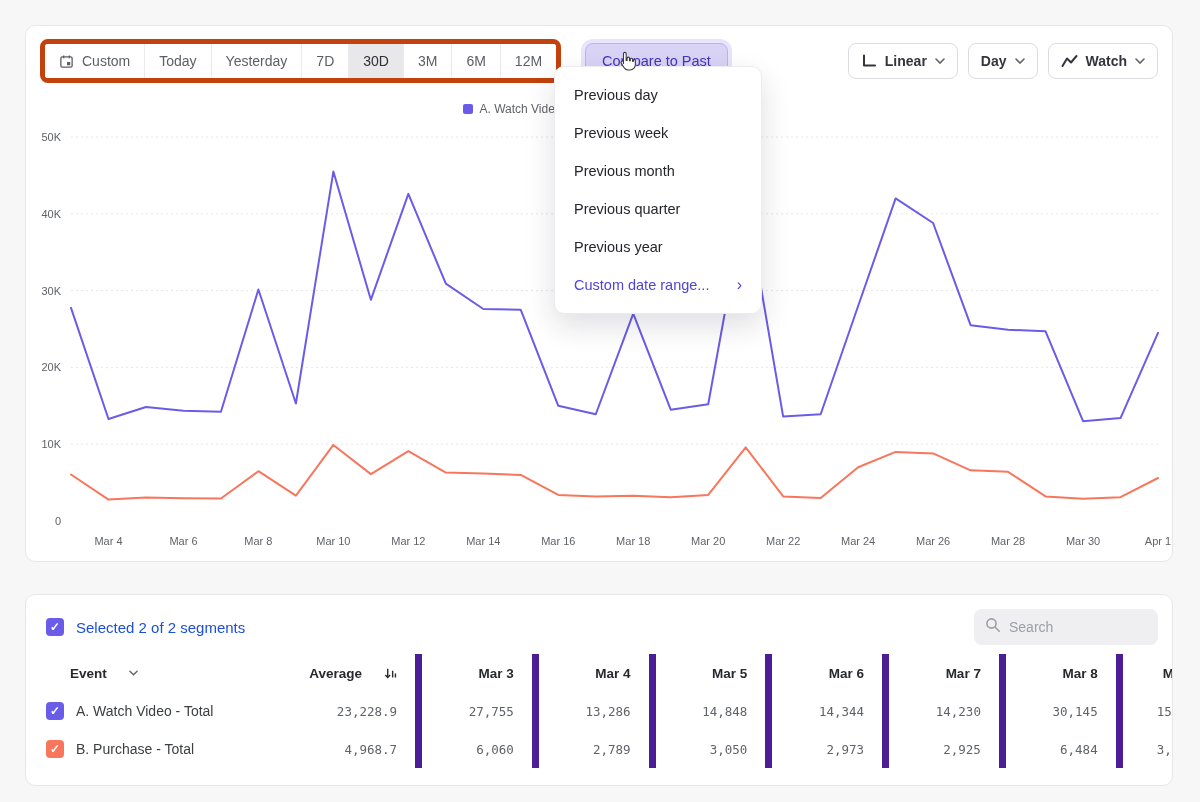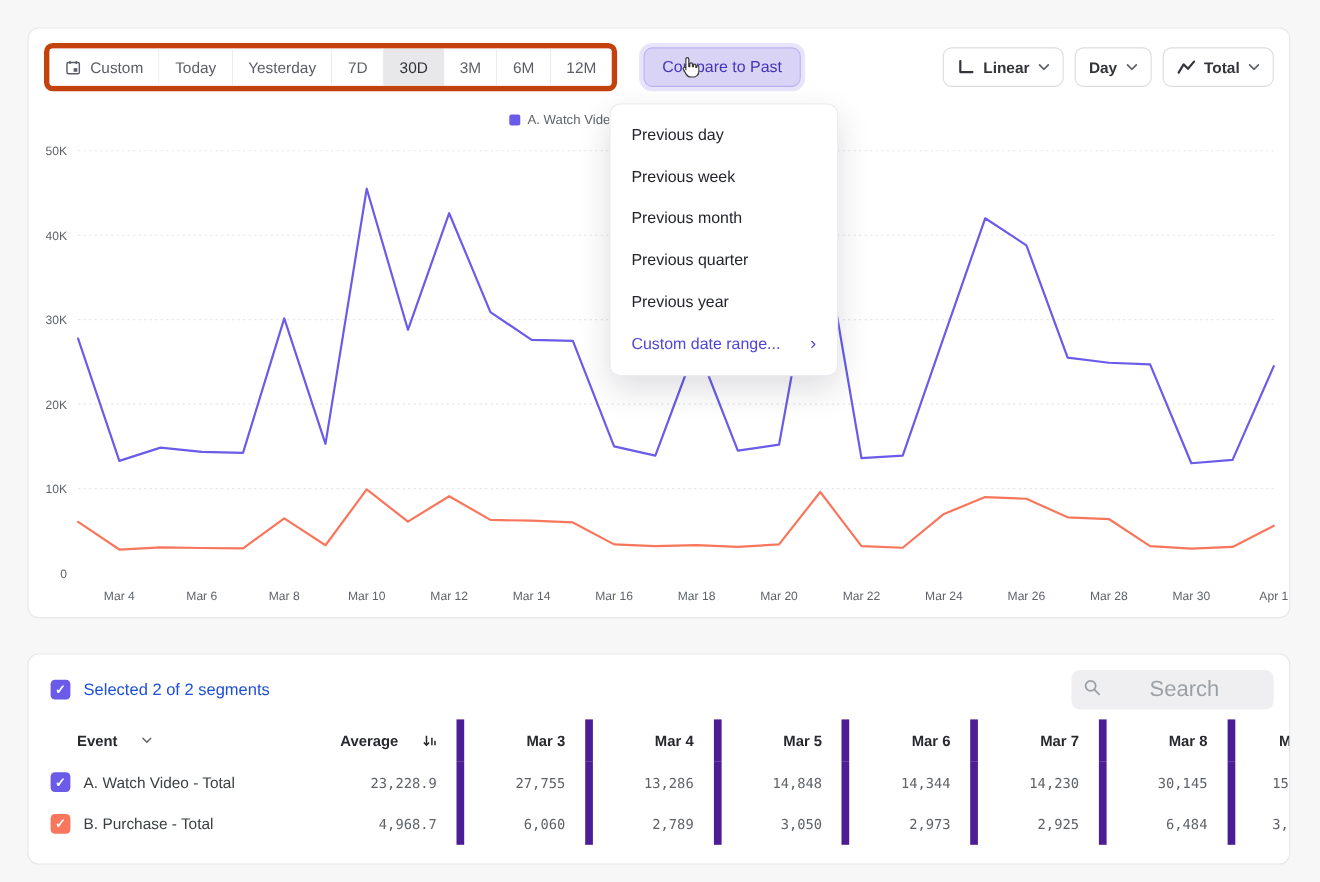--- a/index.html
+++ b/index.html
@@ -45,21 +45,21 @@
   .legend-item { display:inline-flex; align-items:center; }
   .legend-swatch { width:10px; height:10px; border-radius:2px; display:inline-block; margin-right:6px; }
   #chart-svg { display:block; margin-top:4px; }
   .gridline { stroke:#e6e6ea; stroke-width:1; stroke-dasharray:2 3; }
   .ytick, .xtick { font-family:"Liberation Sans",sans-serif; font-size:11px; fill:#5f6368; }
 
   
   #compare-menu {
     position:absolute; left:528px; top:40px; width:208px; z-index:50;
     background:#fff; border:1px solid #ececf0; border-radius:10px;
-    box-shadow:0 12px 30px rgba(25,25,52,.14); padding:9px 0;margin-top:28px;
+    box-shadow:0 12px 30px rgba(25,25,52,.14); padding:9px 0;
   }
   .menu-item { padding:11px 19px; font-size:14.5px; color:#24262c; cursor:pointer; }
   .menu-item.custom { color:#4f44d8; display:flex; justify-content:space-between; align-items:center; }
   .menu-chevron { font-size:16px; color:#4f44d8; line-height:1; }
 
   
   #cursor { position:absolute; left:616px; top:51px; z-index:99; pointer-events:none; }
 
   
   .seg-row { display:flex; align-items:center; gap:12px; padding:14px 14px 9px 20px; }
@@ -68,21 +68,21 @@
     width:18px; height:18px; border-radius:4px; flex:0 0 auto;
     display:inline-flex; align-items:center; justify-content:center;
     color:#fff; font-size:12px; font-weight:bold; cursor:pointer;
   }
   .search-box {
     margin-left:auto; width:184px; height:36px; background:#efeff1;
     border-radius:8px; display:flex; align-items:center; gap:8px; padding:0 11px;
   }
   .search-box input {
     border:none; background:transparent; outline:none; width:100%;
-    font-size:20px; color:#3c4043; font-family:"Liberation Sans",sans-serif;margin-left:36px;
+    font-size:14px; color:#3c4043; font-family:"Liberation Sans",sans-serif;
   }
   .search-box input::placeholder { color:#9aa0a6; }
 
   table { border-collapse:collapse; table-layout:fixed; width:1214px; }
   col.c-event { width:250px; } col.c-avg { width:140px; } col.c-date { width:116px; } col.c-cut { width:120px; }
   th, td { height:38px; font-weight:400; white-space:nowrap; overflow:hidden; }
   th { font-size:13.5px; font-weight:700; color:#27292e; }
   th.num, td.num { text-align:right; padding-right:18px; border-right:7px solid #4c1d95; }
   th.cut, td.cut { text-align:left; padding-left:34px; }
   td.cut { font-family:"DejaVu Sans Mono",monospace; font-size:12.5px; color:#5f6368; }
@@ -143,21 +143,21 @@
               <polyline points="1,1 5,5 9,1" fill="none" stroke="#5f6368" stroke-width="1.6" stroke-linecap="round"></polyline>
             </svg>
         </span>
       </div>
       <div class="select-btn">
         <span>
           <svg width="17" height="14" viewBox="0 0 17 14">
               <polyline points="1.5,12 6,4.5 10,8.5 15.5,2" fill="none" stroke="#33353a" stroke-width="2" stroke-linecap="round" stroke-linejoin="round"></polyline>
             </svg>
         </span>
-        <span>Total</span>
+        <span>Watch</span>
         <span>
           <svg width="10" height="6" viewBox="0 0 10 6">
               <polyline points="1,1 5,5 9,1" fill="none" stroke="#5f6368" stroke-width="1.6" stroke-linecap="round"></polyline>
             </svg>
         </span>
       </div>
     </div>
   </div>
 
   <div id="legend">

